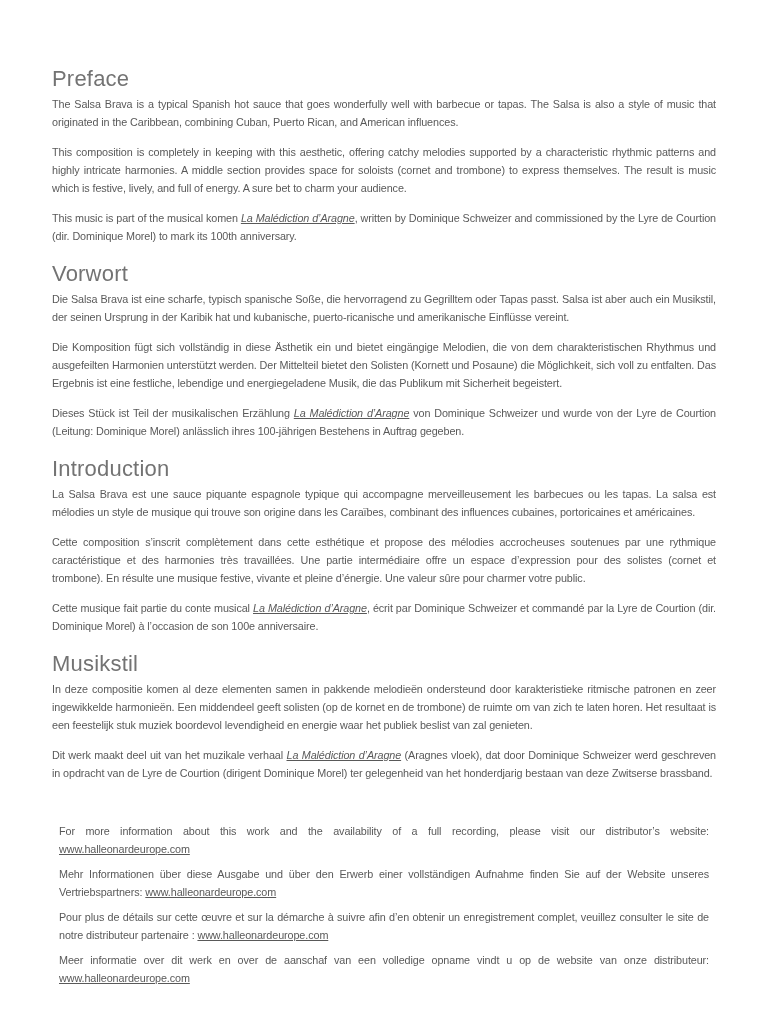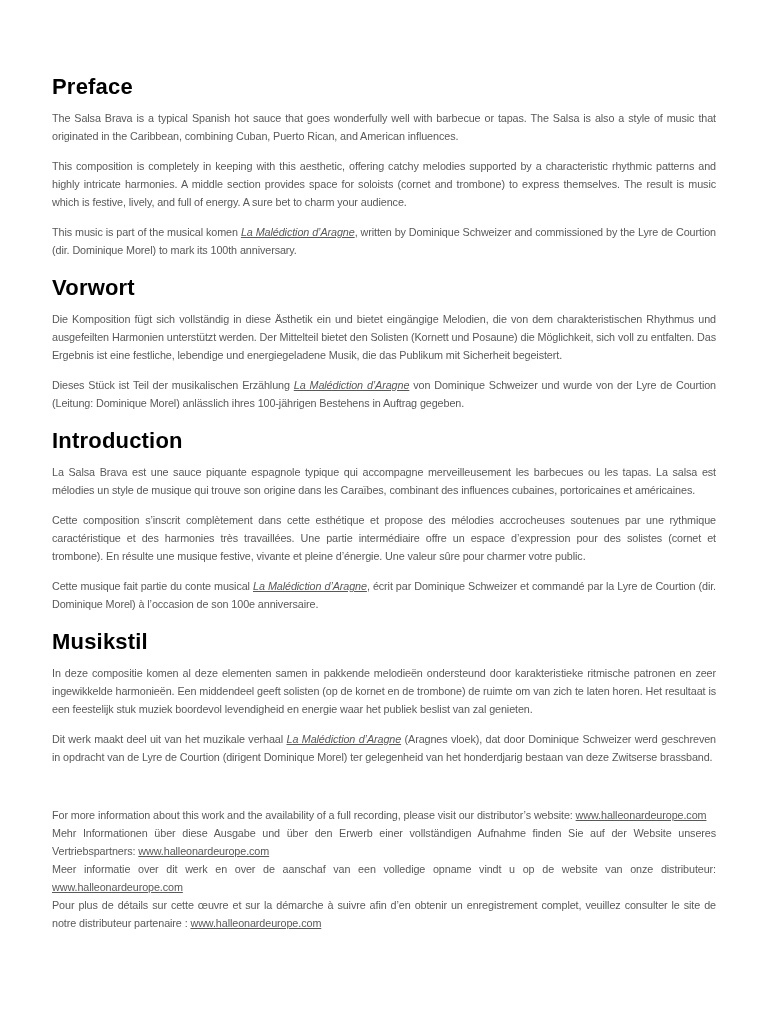--- a/index.html
+++ b/index.html
@@ -19,42 +19,42 @@
     height: 1024px;
     padding: 59px 52px 0 52px;
     background: #ffffff;
   }
   .lang-section + .lang-section {
     margin-top: 17px;
   }
   h1.section-heading {
     font-size: 22px;
     line-height: 24px;
-    font-weight: bold;
-    color: #000000;
-    margin: 16px 0 4px 0;
+    font-weight: normal;
+    color: #737373;
+    margin: 8px 0 4px 0;
     letter-spacing: 0.2px;
   }
   p.body-par {
     font-size: 10.8px;
     line-height: 18px;
     color: #595959;
     text-align: justify;
-    margin: 10px 0 12px 0;
+    margin: 4px 0 12px 0;
     letter-spacing: -0.1px;
   }
   p.body-par em {
     font-style: italic;
     text-decoration: underline;
   }
   .footer-block {
     margin-top: 40px;
   }
   .footer-block p.body-par {
-    margin: 0;
+    margin: 7px;
   }
   a.site-link {
     color: inherit;
     text-decoration: underline;
     cursor: pointer;
   }
 </style>
 </head>
 <body>
 
@@ -62,37 +62,38 @@
 
   <section class="lang-section">
     <h1 class="section-heading">Preface</h1>
     <p class="body-par">The Salsa Brava is a typical Spanish hot sauce that goes wonderfully well with barbecue or tapas. The Salsa is also a style of music that originated in the Caribbean, combining Cuban, Puerto Rican, and American influences.</p>
     <p class="body-par">This composition is completely in keeping with this aesthetic, offering catchy melodies supported by a characteristic rhythmic patterns and highly intricate harmonies. A middle section provides space for soloists (cornet and trombone) to express themselves. The result is music which is festive, lively, and full of energy. A sure bet to charm your audience.</p>
     <p class="body-par"><span>This music is part of the musical komen </span><em>La Malédiction d’Aragne</em><span>, written by Dominique Schweizer and commissioned by the Lyre de Courtion (dir. Dominique Morel) to mark its 100th anniversary.</span></p>
   </section>
 
   <section class="lang-section">
     <h1 class="section-heading">Vorwort</h1>
+    <p class="body-par">Die Salsa Brava ist eine scharfe, typisch spanische Soße, die hervorragend zu Gegrilltem oder Tapas passt. Salsa ist aber auch ein Musikstil, der seinen Ursprung in der Karibik hat und kubanische, puerto-ricanische und amerikanische Einflüsse vereint.</p>
     <p class="body-par">Die Komposition fügt sich vollständig in diese Ästhetik ein und bietet eingängige Melodien, die von dem charakteristischen Rhythmus und ausgefeilten Harmonien unterstützt werden. Der Mittelteil bietet den Solisten (Kornett und Posaune) die Möglichkeit, sich voll zu entfalten. Das Ergebnis ist eine festliche, lebendige und energiegeladene Musik, die das Publikum mit Sicherheit begeistert.</p>
     <p class="body-par"><span>Dieses Stück ist Teil der musikalischen Erzählung </span><em>La Malédiction d’Aragne</em><span> von Dominique Schweizer und wurde von der Lyre de Courtion (Leitung: Dominique Morel) anlässlich ihres 100-jährigen Bestehens in Auftrag gegeben.</span></p>
   </section>
 
   <section class="lang-section">
     <h1 class="section-heading">Introduction</h1>
     <p class="body-par">La Salsa Brava est une sauce piquante espagnole typique qui accompagne merveilleusement les barbecues ou les tapas. La salsa est mélodies un style de musique qui trouve son origine dans les Caraïbes, combinant des influences cubaines, portoricaines et américaines.</p>
     <p class="body-par">Cette composition s’inscrit complètement dans cette esthétique et propose des mélodies accrocheuses soutenues par une rythmique caractéristique et des harmonies très travaillées. Une partie intermédiaire offre un espace d’expression pour des solistes (cornet et trombone). En résulte une musique festive, vivante et pleine d’énergie. Une valeur sûre pour charmer votre public.</p>
     <p class="body-par"><span>Cette musique fait partie du conte musical </span><em>La Malédiction d’Aragne</em><span>, écrit par Dominique Schweizer et commandé par la Lyre de Courtion (dir. Dominique Morel) à l’occasion de son 100e anniversaire.</span></p>
   </section>
 
   <section class="lang-section">
     <h1 class="section-heading">Musikstil</h1>
     <p class="body-par">In deze compositie komen al deze elementen samen in pakkende melodieën ondersteund door karakteristieke ritmische patronen en zeer ingewikkelde harmonieën. Een middendeel geeft solisten (op de kornet en de trombone) de ruimte om van zich te laten horen. Het resultaat is een feestelijk stuk muziek boordevol levendigheid en energie waar het publiek beslist van zal genieten.</p>
     <p class="body-par"><span>Dit werk maakt deel uit van het muzikale verhaal </span><em>La Malédiction d’Aragne</em><span> (Aragnes vloek), dat door Dominique Schweizer werd geschreven in opdracht van de Lyre de Courtion (dirigent Dominique Morel) ter gelegenheid van het honderdjarig bestaan van deze Zwitserse brassband.</span></p>
   </section>
 
   <div class="footer-block">
     <p class="body-par"><span>For more information about this work and the availability of a full recording, please visit our distributor’s website: </span><a class="site-link">www.halleonardeurope.com</a></p>
     <p class="body-par"><span>Mehr Informationen über diese Ausgabe und über den Erwerb einer vollständigen Aufnahme finden Sie auf der Website unseres Vertriebspartners: </span><a class="site-link">www.halleonardeurope.com</a></p>
+    <p class="body-par"><span>Pour plus de détails sur cette œuvre et sur la démarche à suivre afin d’en obtenir un enregistrement complet, veuillez consulter le site de notre distributeur partenaire : </span><a class="site-link">www.halleonardeurope.com</a></p>
     <p class="body-par"><span>Meer informatie over dit werk en over de aanschaf van een volledige opname vindt u op de website van onze distributeur: </span><a class="site-link">www.halleonardeurope.com</a></p>
-    <p class="body-par"><span>Pour plus de détails sur cette œuvre et sur la démarche à suivre afin d’en obtenir un enregistrement complet, veuillez consulter le site de notre distributeur partenaire : </span><a class="site-link">www.halleonardeurope.com</a></p>
   </div>
 
 </div>
 
 </body></html>

